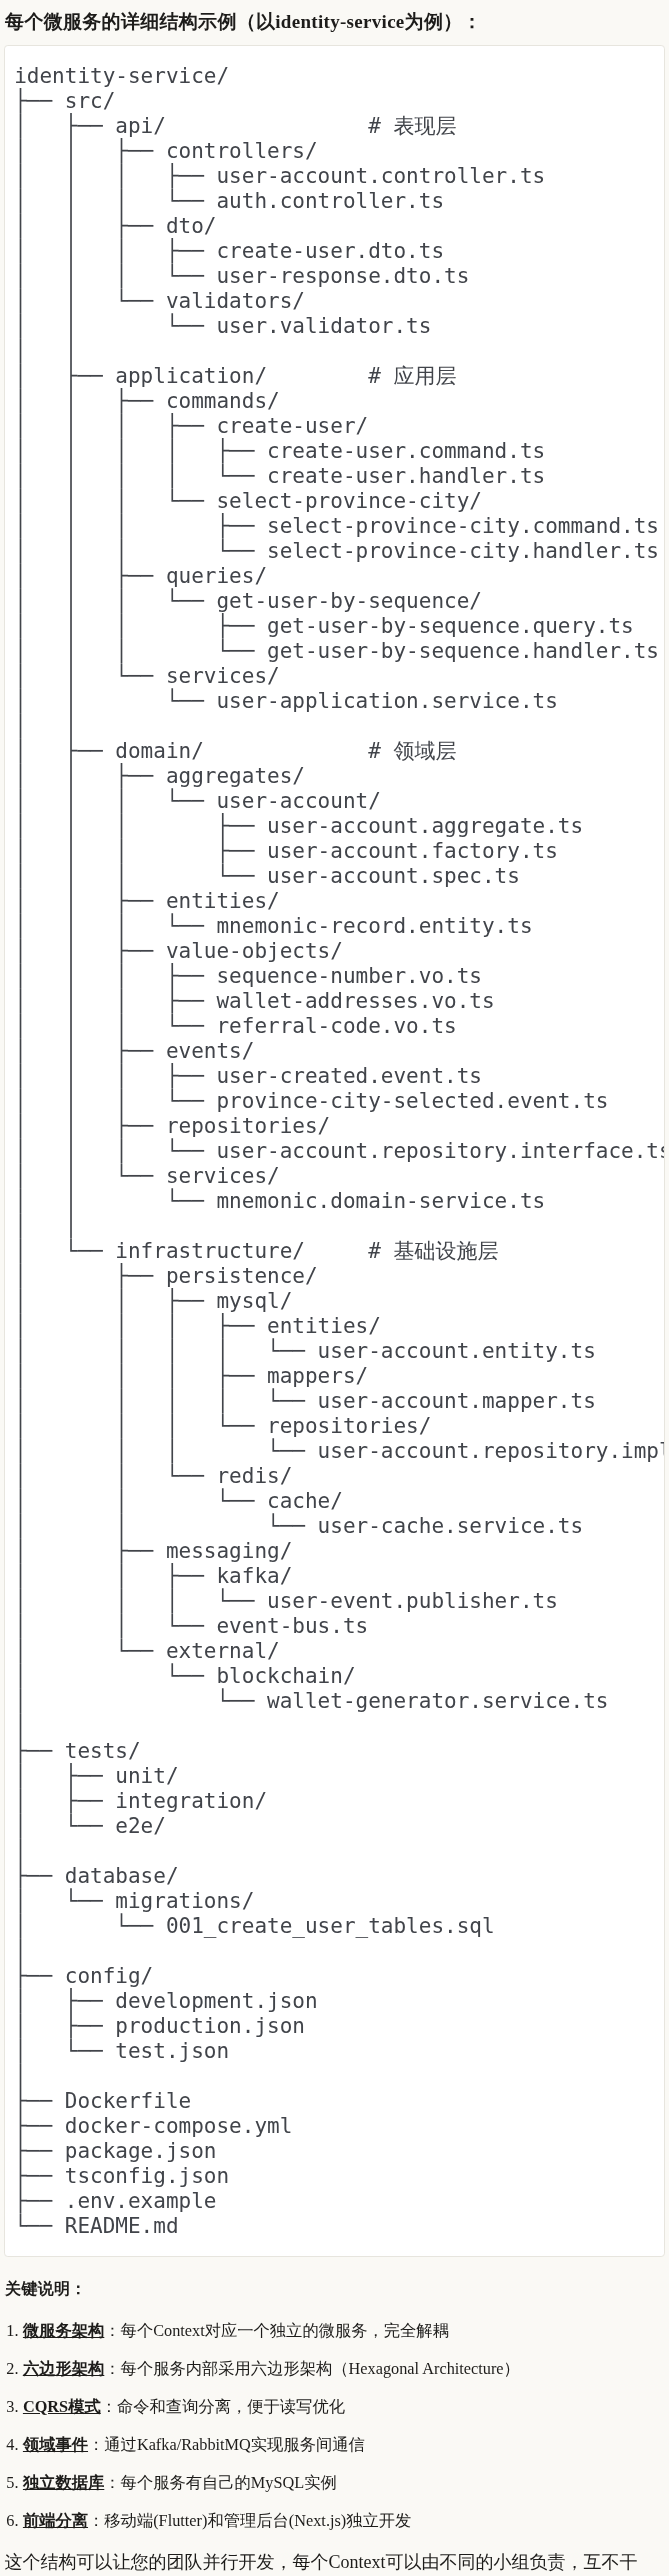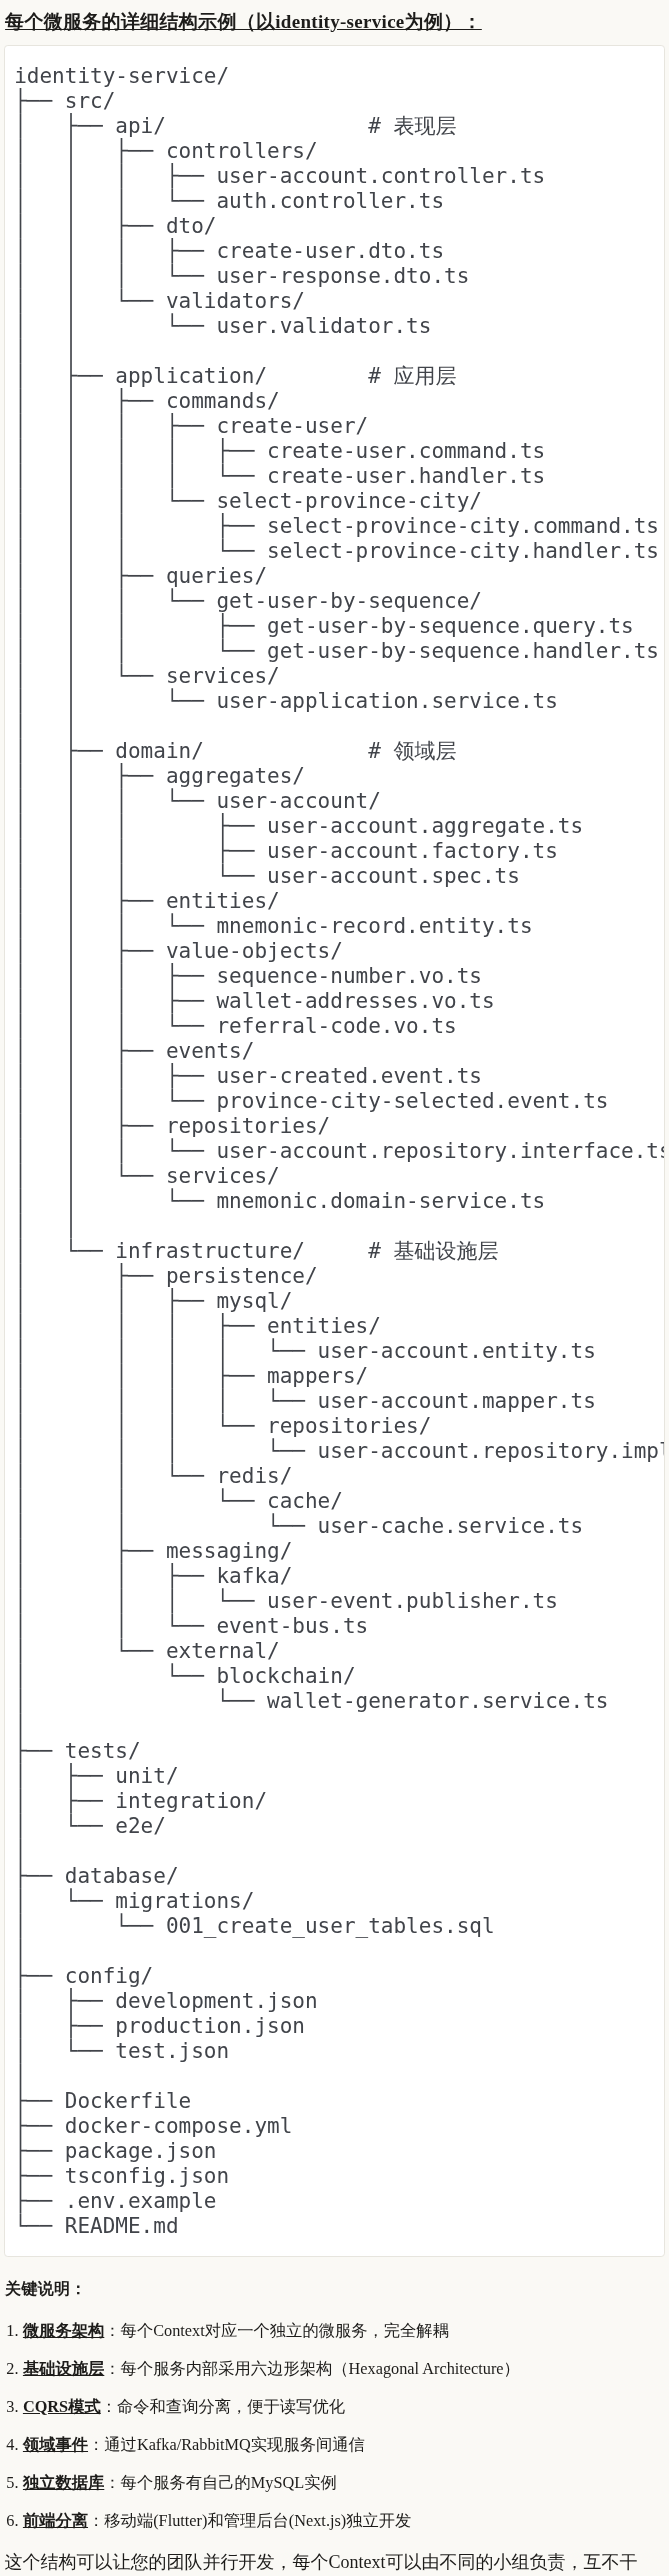--- a/index.html
+++ b/index.html
@@ -18,21 +18,20 @@
     color:var(--body-text);
     font-family:"Liberation Serif","DejaVu Serif",serif;
     padding:8.8px 3.8px 11.3px 3.8px;
   }
   .page-title{
     font-size:19px;
     font-weight:700;
     line-height:26px;
     margin:0 1.3px 10.6px 1.3px;
     letter-spacing:0.3px;
-    text-decoration:underline;
   }
   .code-block{
     background:var(--code-bg);
     border:0.6px solid var(--code-border);
     border-radius:3.8px;
     padding:18px 10px 16.3px 9.4px;
     overflow:hidden;
   }
   pre.directory-tree{
     margin:0;
@@ -156,21 +155,21 @@
 ├── package.json
 ├── tsconfig.json
 ├── .env.example
 └── README.md</pre>
 </div>
 
 <h2 class="section-heading">关键说明：</h2>
 
 <div class="key-points">
     <div class="key-point"><span class="kp-num">1.</span><span class="kp-label">微服务架构</span><span class="kp-desc">：每个Context对应一个独立的微服务，完全解耦</span></div>
-    <div class="key-point"><span class="kp-num">2.</span><span class="kp-label">基础设施层</span><span class="kp-desc">：每个服务内部采用六边形架构（Hexagonal Architecture）</span></div>
+    <div class="key-point"><span class="kp-num">2.</span><span class="kp-label">六边形架构</span><span class="kp-desc">：每个服务内部采用六边形架构（Hexagonal Architecture）</span></div>
     <div class="key-point"><span class="kp-num">3.</span><span class="kp-label">CQRS模式</span><span class="kp-desc">：命令和查询分离，便于读写优化</span></div>
     <div class="key-point"><span class="kp-num">4.</span><span class="kp-label">领域事件</span><span class="kp-desc">：通过Kafka/RabbitMQ实现服务间通信</span></div>
     <div class="key-point"><span class="kp-num">5.</span><span class="kp-label">独立数据库</span><span class="kp-desc">：每个服务有自己的MySQL实例</span></div>
     <div class="key-point"><span class="kp-num">6.</span><span class="kp-label">前端分离</span><span class="kp-desc">：移动端(Flutter)和管理后台(Next.js)独立开发</span></div>
   </div>
 
 <p class="closing-paragraph">这个结构可以让您的团队并行开发，每个Context可以由不同的小组负责，互不干扰。</p>
 
 
 </body></html>

